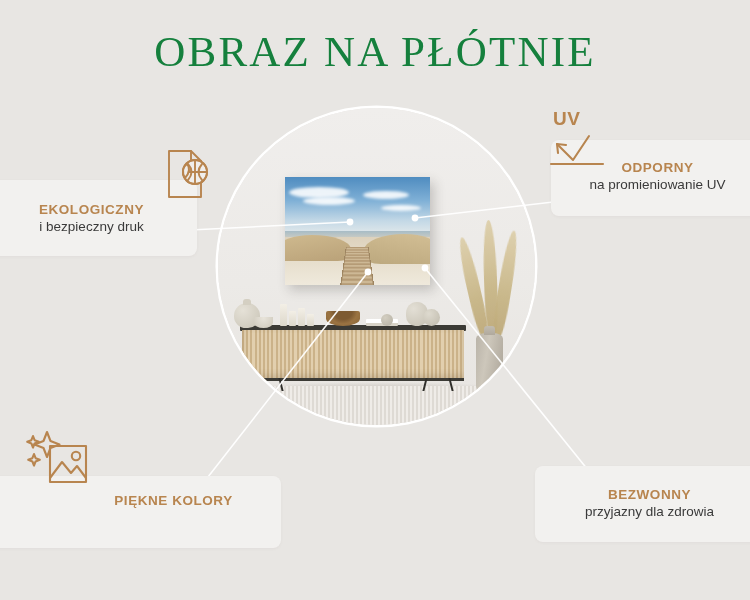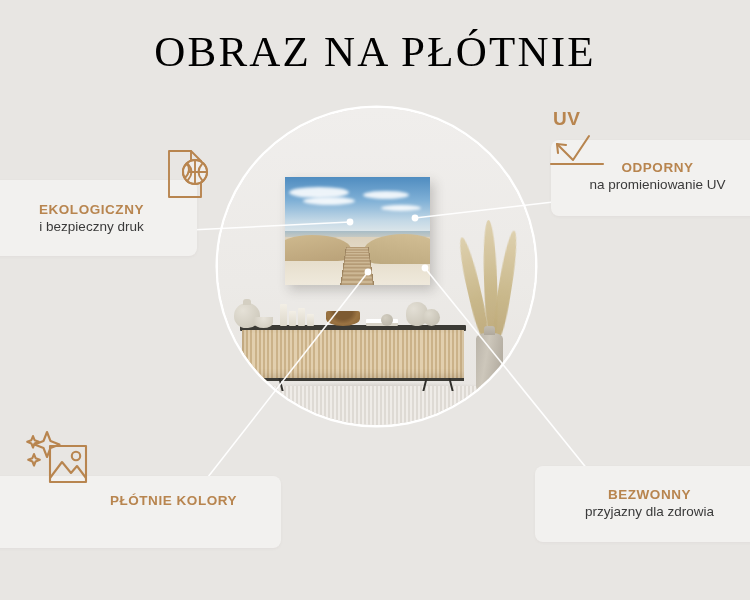--- a/index.html
+++ b/index.html
@@ -20,21 +20,21 @@
   
   .title {
     position: absolute;
     left: 0;
     top: 30px;
     width: 750px;
     text-align: center;
     font-family: "Liberation Serif", serif;
     font-size: 43px;
     letter-spacing: 2.2px;
-    color: #000000;
+    color: #15803d;
     font-weight: 400;
     line-height: 1;
   }
 
   
   .scene-wrap {
     position: absolute;
     left: 218px;
     top: 108px;
     width: 317px;
@@ -398,21 +398,21 @@
   <span class="icon" id="icon-uv">
     <svg width="70" height="68" viewBox="0 0 70 68" fill="none" stroke="#b8854f" stroke-width="2.1" stroke-linecap="round" stroke-linejoin="round">
       <path d="M6 56 H58"></path>
       <path d="M44 28 L28 52 L12 36"></path>
       <path d="M12 36 l9 1 M12 36 l1 9"></path>
     </svg>
   </span>
 
   <div class="card" id="card-kolory">
     <div class="inner">
-      <div class="kicker">PŁÓTNIE KOLORY</div>
+      <div class="kicker">PIĘKNE KOLORY</div>
     </div>
   </div>
   <span class="icon" id="icon-kolory">
     <svg width="72" height="64" viewBox="0 0 72 64" fill="none" stroke="#b8854f" stroke-width="2.1" stroke-linecap="round" stroke-linejoin="round">
       <path d="M26 18 H62 V54 H26 Z"></path>
       <circle cx="52" cy="28" r="4.2"></circle>
       <path d="M26 50 L38 34 L47 45 L53 38 L62 50"></path>
       <path d="M23 4 l3.5 9 9 3.5 -9 3.5 -3.5 9 -3.5 -9 -9 -3.5 9 -3.5 Z"></path>
       <path d="M9 8 l1.6 4.2 4.2 1.6 -4.2 1.6 -1.6 4.2 -1.6 -4.2 -4.2 -1.6 4.2 -1.6 Z"></path>
       <path d="M10 26 l1.6 4.2 4.2 1.6 -4.2 1.6 -1.6 4.2 -1.6 -4.2 -4.2 -1.6 4.2 -1.6 Z"></path>

